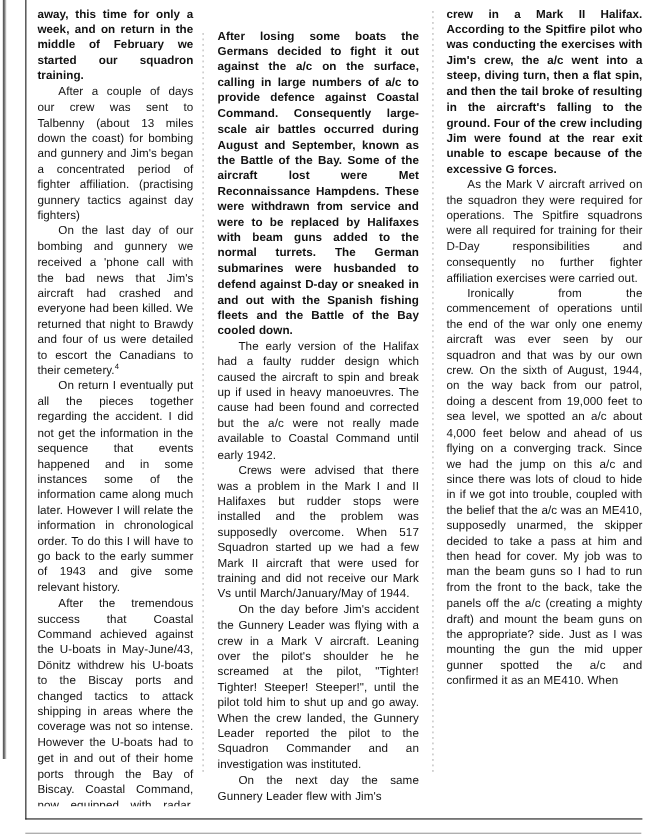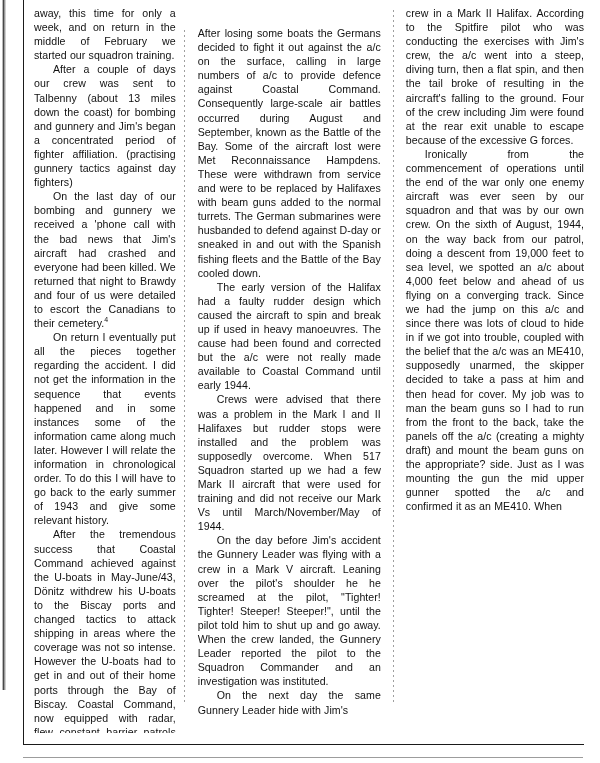--- a/index.html
+++ b/index.html
@@ -98,21 +98,21 @@
     line-height: 14.1px;
     text-align: justify;
     text-justify: inter-word;
     letter-spacing: 0.05px;
     word-spacing: 0.2px;
     color: #111111;
     -webkit-font-smoothing: none;
   }
   p.indent { text-indent: 19px; }
 
-  p.first { text-indent: 0; }
+  p.first { text-indent: 0; font-weight: bold; }
 
   sup {
     font-size: 7px;
     vertical-align: super;
     line-height: 0;
   }
 </style>
 </head>
 <body>
 
@@ -125,24 +125,25 @@
   <div class="column col-1">
     <p class="first">away, this time for only a week, and on return in the middle of February we started our squadron training.</p>
     <p class="indent">After a couple of days our crew was sent to Talbenny (about 13 miles down the coast) for bombing and gunnery and Jim's began a concentrated period of fighter affiliation. (practising gunnery tactics against day fighters)</p>
     <p class="indent"><span>On the last day of our bombing and gunnery we received a 'phone call with the bad news that Jim's aircraft had crashed and everyone had been killed.  We returned that night to Brawdy and four of us were detailed to escort the Canadians to their cemetery.</span><sup>4</sup></p>
     <p class="indent">On return I eventually put all the pieces together regarding the accident.   I did not get the information in the sequence that events happened and in some instances some of the information came along much later.  However I will relate the information in chronological order.  To do this I will have to go back to the early summer of 1943 and give some relevant history.</p>
     <p class="indent">After the tremendous success that Coastal Command achieved against the U-boats in May-June/43, Dönitz withdrew his U-boats to the Biscay ports and changed tactics to attack shipping in areas where the coverage was not so intense. However the U-boats had to get in and out of their home ports through the Bay of Biscay. Coastal Command, now equipped with radar, flew constant barrier patrols both day and night.  Usually the U-boats cruised submerged in day time and surfaced at night.  However the night radar patrols were quite successful and caused the U-boats to have to surface in day time to charge their batteries.</p>
   </div>
 
   <div class="column col-2">
     <p class="first">After losing some boats the Germans decided to fight it out against the a/c on the surface, calling in large numbers of a/c to provide defence against Coastal Command.  Consequently large-scale air battles occurred during August and September, known as the Battle of the Bay.  Some of the aircraft lost were Met Reconnaissance Hampdens. These were withdrawn from service and were to be replaced by Halifaxes with beam guns added to the normal turrets.  The German submarines were husbanded to defend against D-day or sneaked in and out with the Spanish fishing fleets and the Battle of the Bay cooled down.</p>
-    <p class="indent">The early version of the Halifax had a faulty rudder design which caused the aircraft to spin and break up if used in heavy manoeuvres.  The cause had been found and corrected but the a/c were not really made available to Coastal Command until early 1944.</p>
-    <p class="indent">Crews were advised that there was a problem in the Mark I and II Halifaxes but rudder stops were installed and the problem was supposedly overcome.  When 517 Squadron started up we had a few Mark II aircraft that were used for training and did not receive our Mark Vs until March/November/May of 1944.</p>
+    <p class="indent">The early version of the Halifax had a faulty rudder design which caused the aircraft to spin and break up if used in heavy manoeuvres.  The cause had been found and corrected but the a/c were not really made available to Coastal Command until early 1942.</p>
+    <p class="indent">Crews were advised that there was a problem in the Mark I and II Halifaxes but rudder stops were installed and the problem was supposedly overcome.  When 517 Squadron started up we had a few Mark II aircraft that were used for training and did not receive our Mark Vs until March/January/May of 1944.</p>
     <p class="indent">On the day before Jim's accident the Gunnery Leader was flying with a crew in a Mark V aircraft.    Leaning over the pilot's shoulder he he screamed at the pilot, "Tighter!   Tighter! Steeper!  Steeper!", until the pilot told him to shut up and go away. When the crew landed, the Gunnery Leader reported the pilot to the Squadron Commander and an investigation was instituted.</p>
-    <p class="indent">On the next day the same Gunnery Leader hide with Jim's</p>
+    <p class="indent">On the next day the same Gunnery Leader flew with Jim's</p>
   </div>
 
   <div class="column col-3">
     <p class="first">crew in a Mark II Halifax. According to the Spitfire pilot who was conducting the exercises with Jim's crew, the a/c went into a steep, diving turn, then a flat spin, and then the tail broke of resulting in the aircraft's falling to the ground. Four of the crew including Jim were found at the rear exit unable to escape because of the excessive G forces.</p>
+    <p class="indent">As the Mark V aircraft arrived on the squadron they were required for operations. The Spitfire squadrons were all required for training for their D-Day responsibilities and consequently no further fighter affiliation exercises were carried out.</p>
     <p class="indent">Ironically from the commencement of operations until the end of the war only one enemy aircraft was ever seen by our squadron and that was by our own crew.  On the sixth of August, 1944, on the way back from our patrol, doing a descent from 19,000 feet to sea level, we spotted an a/c about 4,000 feet below and ahead of us flying on a converging track.   Since we had the jump on this a/c and since there was lots of cloud to hide in if we got into trouble, coupled with the belief that the a/c was an ME410, supposedly unarmed, the skipper decided to take a pass at him and then head for cover.  My job was to man the beam guns so I had to run from the front to the back, take the panels off the a/c (creating a mighty draft) and mount the beam guns on the appropriate? side.  Just as I was mounting the gun the mid upper gunner spotted the a/c and confirmed it as an ME410. When</p>
   </div>
 
 </div>
 
 </body></html>

